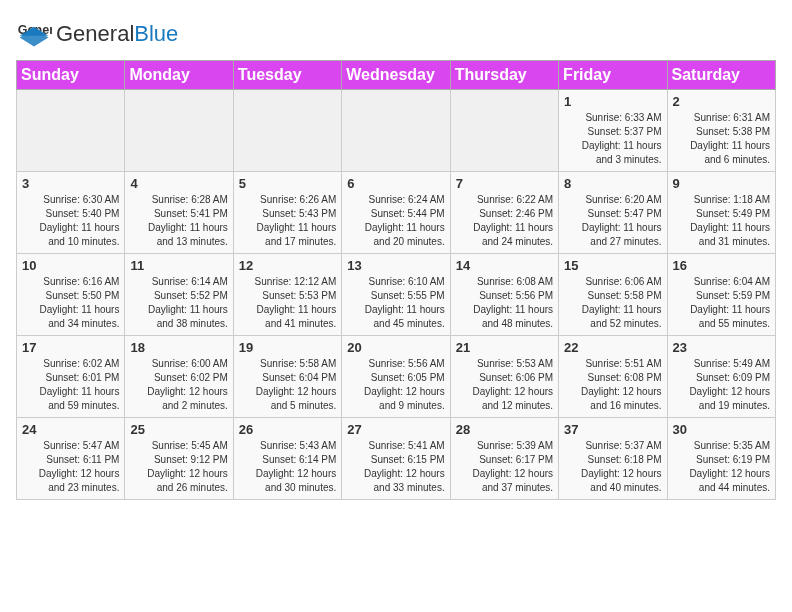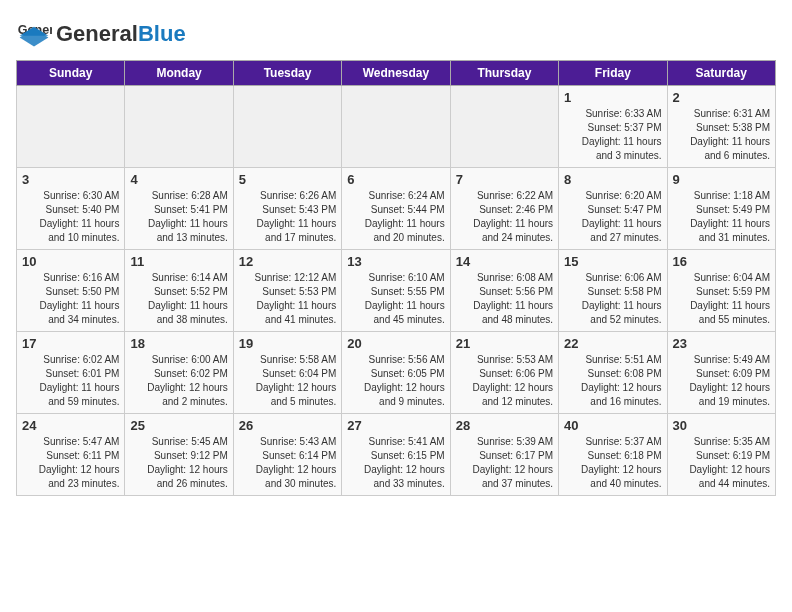--- a/index.html
+++ b/index.html
@@ -16,21 +16,21 @@
       align-items: flex-start;
       margin-bottom: 8px;
     }
     .logo {
       display: flex;
       align-items: center;
       gap: 4px;
     }
     .logo-text {
       font-size: 22px;
-      font-weight: bold;
+      font-weight: normal;
       color: #333;
       line-height: 1;
     }
     .logo-text span { color: #1a7abf; }
     .logo-icon {
       width: 36px;
       height: 36px;
     }
     .title-area {
       text-align: right;
@@ -43,26 +43,26 @@
     .calendar-subtitle {
       font-size: 15px;
       color: #555;
     }
     table {
       width: 100%;
       border-collapse: collapse;
       table-layout: fixed;
     }
     th {
-      background-color: #4c1d95;
+      background-color: #d946ef;
       color: #fff;
-      font-size: 12px;
+      font-size: 16px;
       font-weight: bold;
       padding: 5px 4px;
-      text-align: center;
+      text-align: left;
       border: 1px solid #aaa;
     }
     td {
       vertical-align: top;
       border: 1px solid #ccc;
       padding: 4px 5px;
       font-size: 10.5px;
       color: #333;
       background: #f9f9f9;
       min-height: 72px;
@@ -321,21 +321,21 @@
 and 33 minutes.</div>
         </td>
         <td>
           <span class="day-number">28</span>
           <div class="day-info">Sunrise: 5:39 AM
 Sunset: 6:17 PM
 Daylight: 12 hours
 and 37 minutes.</div>
         </td>
         <td>
-          <span class="day-number">40</span>
+          <span class="day-number">37</span>
           <div class="day-info">Sunrise: 5:37 AM
 Sunset: 6:18 PM
 Daylight: 12 hours
 and 40 minutes.</div>
         </td>
         <td>
           <span class="day-number">30</span>
           <div class="day-info">Sunrise: 5:35 AM
 Sunset: 6:19 PM
 Daylight: 12 hours

